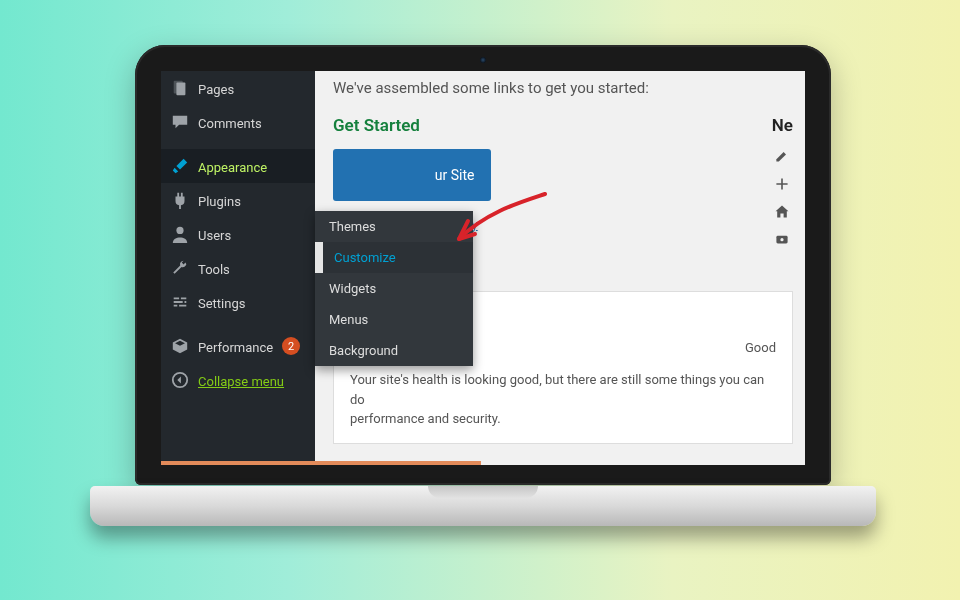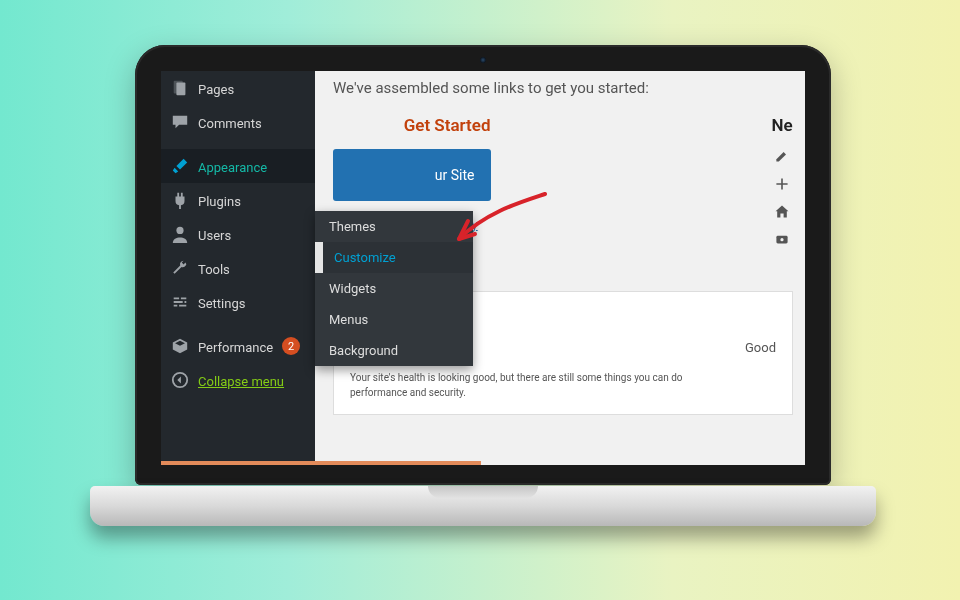--- a/index.html
+++ b/index.html
@@ -58,21 +58,21 @@
     background:#23282d;
     color:#eee;
     font-size:13px;
   }
   .sidebar .item {
     display:flex; align-items:flex-end; gap:9px;
     padding:8px 10px;
     color:#d6d6d6;
     cursor:pointer;
   }
-  .sidebar .item.active { color:#14b8a6; background:#191e23; }
+  .sidebar .item.active { color:#bef264; background:#191e23; }
   .sidebar .group-gap { height:10px; }
   .sidebar .collapse { color:#84cc16;text-decoration:underline; }
   .ic { width:18px; height:18px; display:flex; align-items:center; justify-content:center; flex:0 0 18px; color:#9ea3a8; }
   .item.active .ic { color:#00a0d2; }
   .badge {
     background:#d54e21; color:#fff; min-width:18px; height:18px;
     border-radius:9px; font-size:11px; display:flex;align-items:center;justify-content:center;
     padding:0 5px;
   }
   
@@ -91,40 +91,40 @@
   }
   
   .content {
     position:absolute; left:154px; right:0; top:0; bottom:0;
     background:#f1f1f1;
     padding: 8px 12px 12px 18px;
     font-size:13px; color:#444;
   }
   .intro { font-size:15px; color:#555; margin-bottom:18px; }
   .row-cols { display:flex; justify-content:space-between; align-items:flex-start;}
-  .col1 h3 { font-size:17px; font-weight:600; color:#c2410c; margin-bottom:14px;text-align:right; }
+  .col1 h3 { font-size:17px; font-weight:600; color:#15803d; margin-bottom:14px; }
   .btn-primary {
     display:inline-block; background:#2271b1; color:#fff;
     padding:18px 16px; font-size:14px; border-radius:3px;
   }
   .change-link { display:block; margin-top:16px; color:#2271b1; text-decoration:underline; font-size:13px;}
-  .col2 { text-align:center; }
+  .col2 { text-align:right; }
   .col2 h3 { font-size:17px; font-weight:600; color:#222; margin-bottom:10px;}
   .col2 .mini-ic { width:22px; height:22px; color:#555; margin:6px 0; display:flex; align-items:center; justify-content:center;}
   .health-box {
     margin-top:34px; border:1px solid #ddd; background:#fff;
     padding:14px 16px;
   }
   .health-box h4 { font-size:14px; font-weight:600; color:#1d2327; margin-bottom:14px;}
   .health-status { display:flex; align-items:center; justify-content:space-between; gap:10px; color:#555; margin-bottom:12px;}
   .ring {
     width:22px;height:22px;border:3px solid #d0d0d0;border-top-color:#2fb344;border-right-color:#2fb344;border-radius:50%;
     transform:rotate(35deg);
   }
-  .health-text { font-size:10px; color:#555; line-height:1.5; }
+  .health-text { font-size:13px; color:#555; line-height:1.5; }
 
   
   .arrow {
     position:absolute; left:280px; top:113px; z-index:9;
     pointer-events:none;
   }
 </style>
 </head>
 <body>
 

